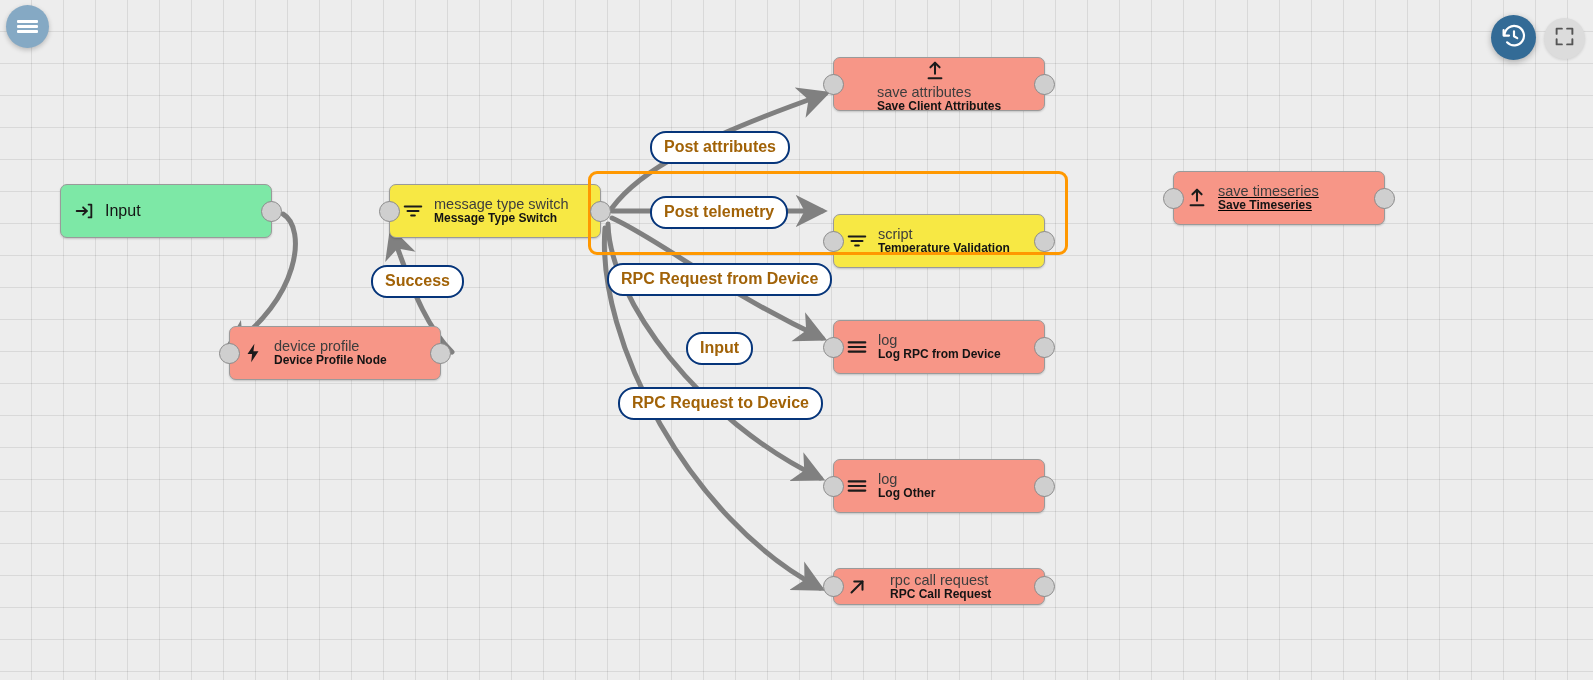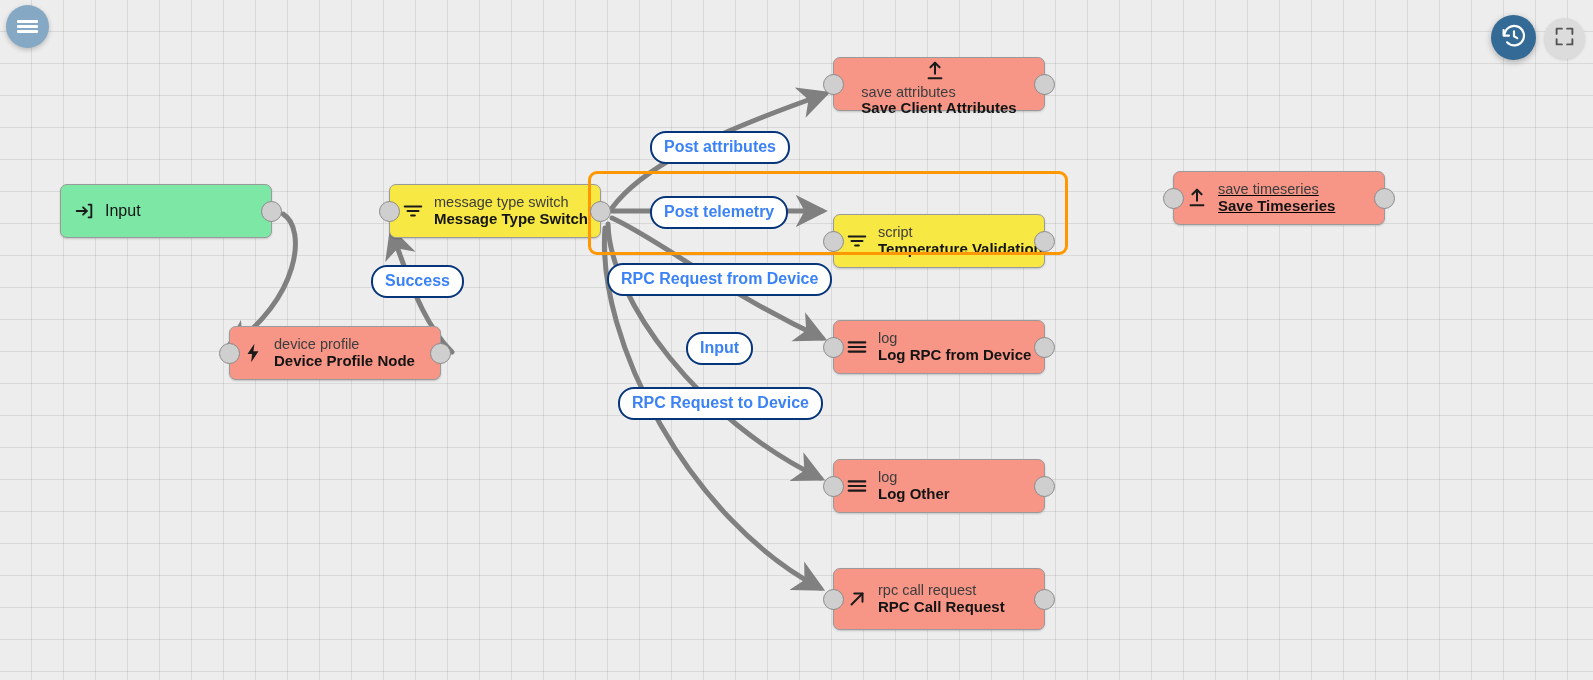--- a/index.html
+++ b/index.html
@@ -49,21 +49,21 @@
     color: #1b1b1b;
   }
   .node-text { display: flex; flex-direction: column; justify-content: center; line-height: 1.12; min-width:0; }
   .node-type {
     font-size: 14.5px;
     color: #3d3d3d;
     font-weight: 400;
     white-space: nowrap;
   }
   .node-title {
-    font-size: 15px;
+    font-size: 12px;
     color: #141414;
     font-weight: bold;
     white-space: nowrap;
   }
   .node-simple-label {
     font-size: 16px;
     color: #141414;
     font-weight: 400;
     white-space: nowrap;
   }
@@ -83,21 +83,21 @@
   .port.left  { left: -11px; }
   .port.right { right: -11px; }
 
   
   .edge-label {
     position: absolute;
     box-sizing: border-box;
     background: #ffffff;
     border: 2px solid #06357a;
     border-radius: 16px;
-    color: #3b82f6;
+    color: #a16207;
     font-size: 16px;
     font-weight: bold;
     padding: 4px 12px 5px 12px;
     white-space: nowrap;
     line-height: 1.25;
     z-index: 8;
   }
 
   
   #selection-rect {
@@ -288,21 +288,21 @@
       </svg>
     </span>
     <span class="node-text">
       <span class="node-type">log</span>
       <span class="node-title">Log Other</span>
     </span>
     <span class="port left"></span>
     <span class="port right"></span>
   </div>
 
-  <div class="node red" id="node-rpc-call-request" style="left: 833px; top: 568px; width: 212px; height: 62px;">
+  <div class="node red" id="node-rpc-call-request" style="left: 833px; top: 568px; width: 212px; height: 37px; gap: 12px;">
     <span class="node-icon">
       <svg width="22" height="22" viewBox="0 0 24 24" fill="none" stroke="#1b1b1b" stroke-width="2.2" stroke-linecap="round" stroke-linejoin="round">
         <path d="M6 18L18 6"></path>
         <path d="M9 6H18V15"></path>
       </svg>
     </span>
     <span class="node-text">
       <span class="node-type">rpc call request</span>
       <span class="node-title">RPC Call Request</span>
     </span>

